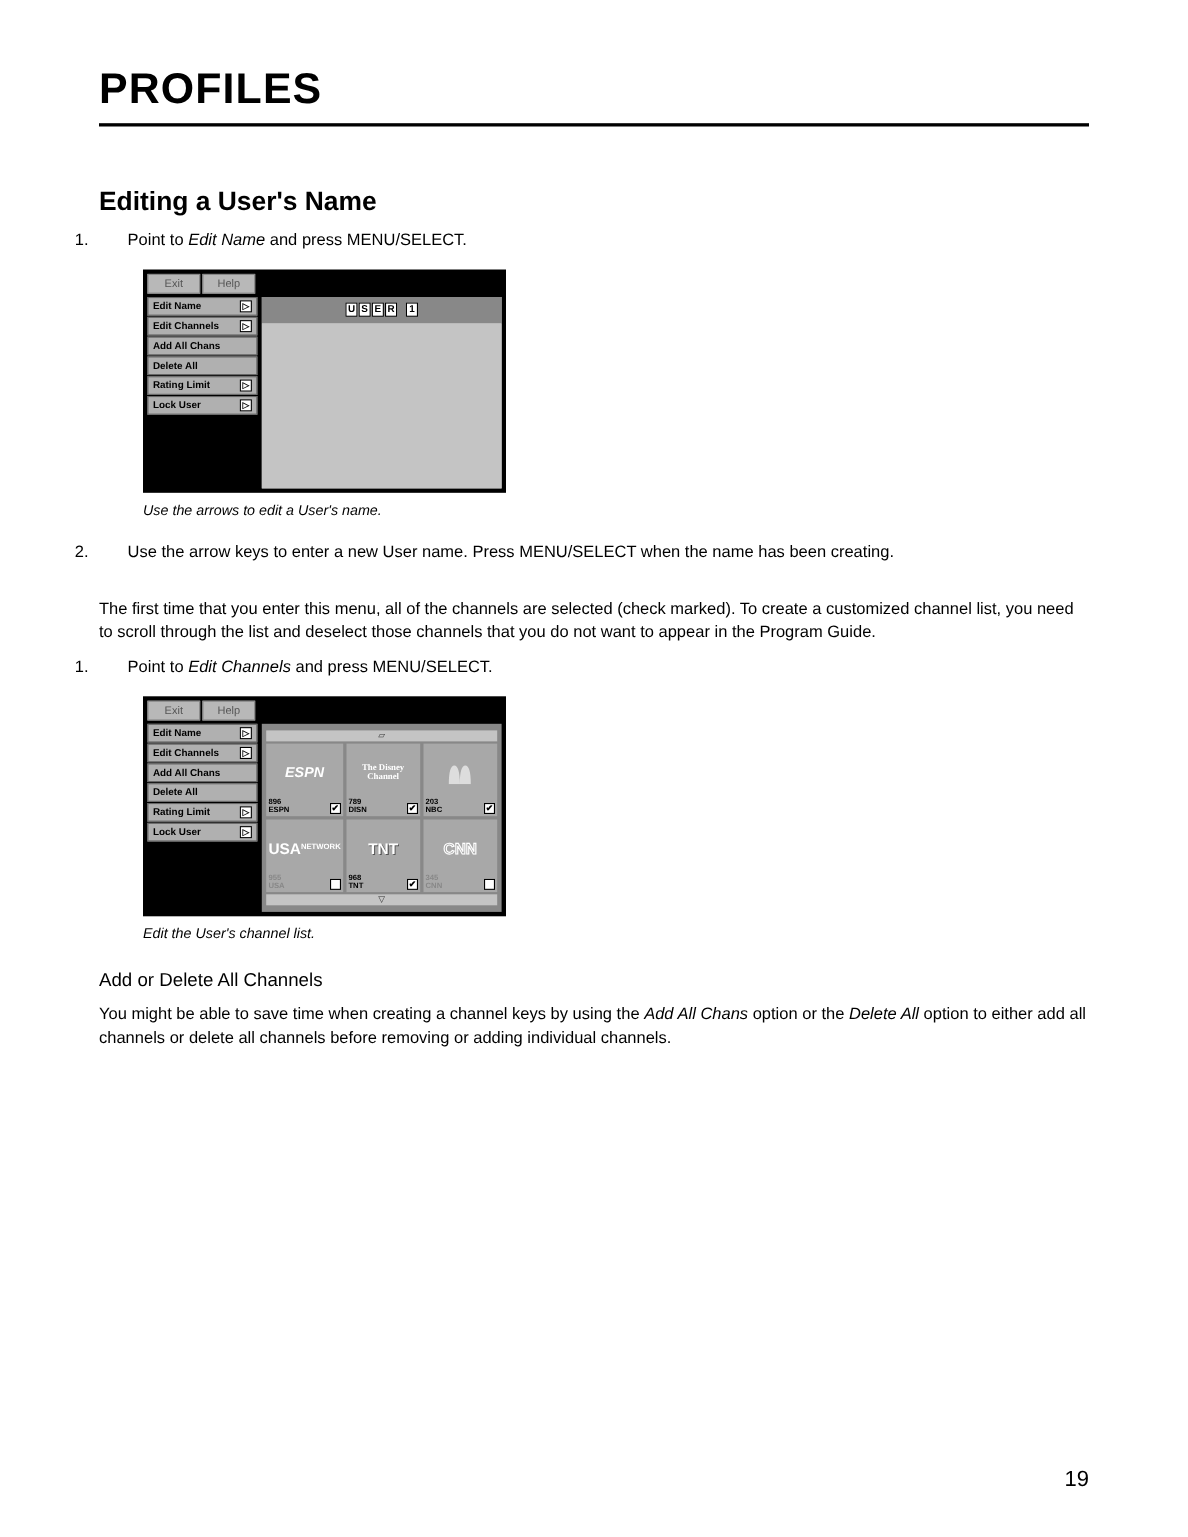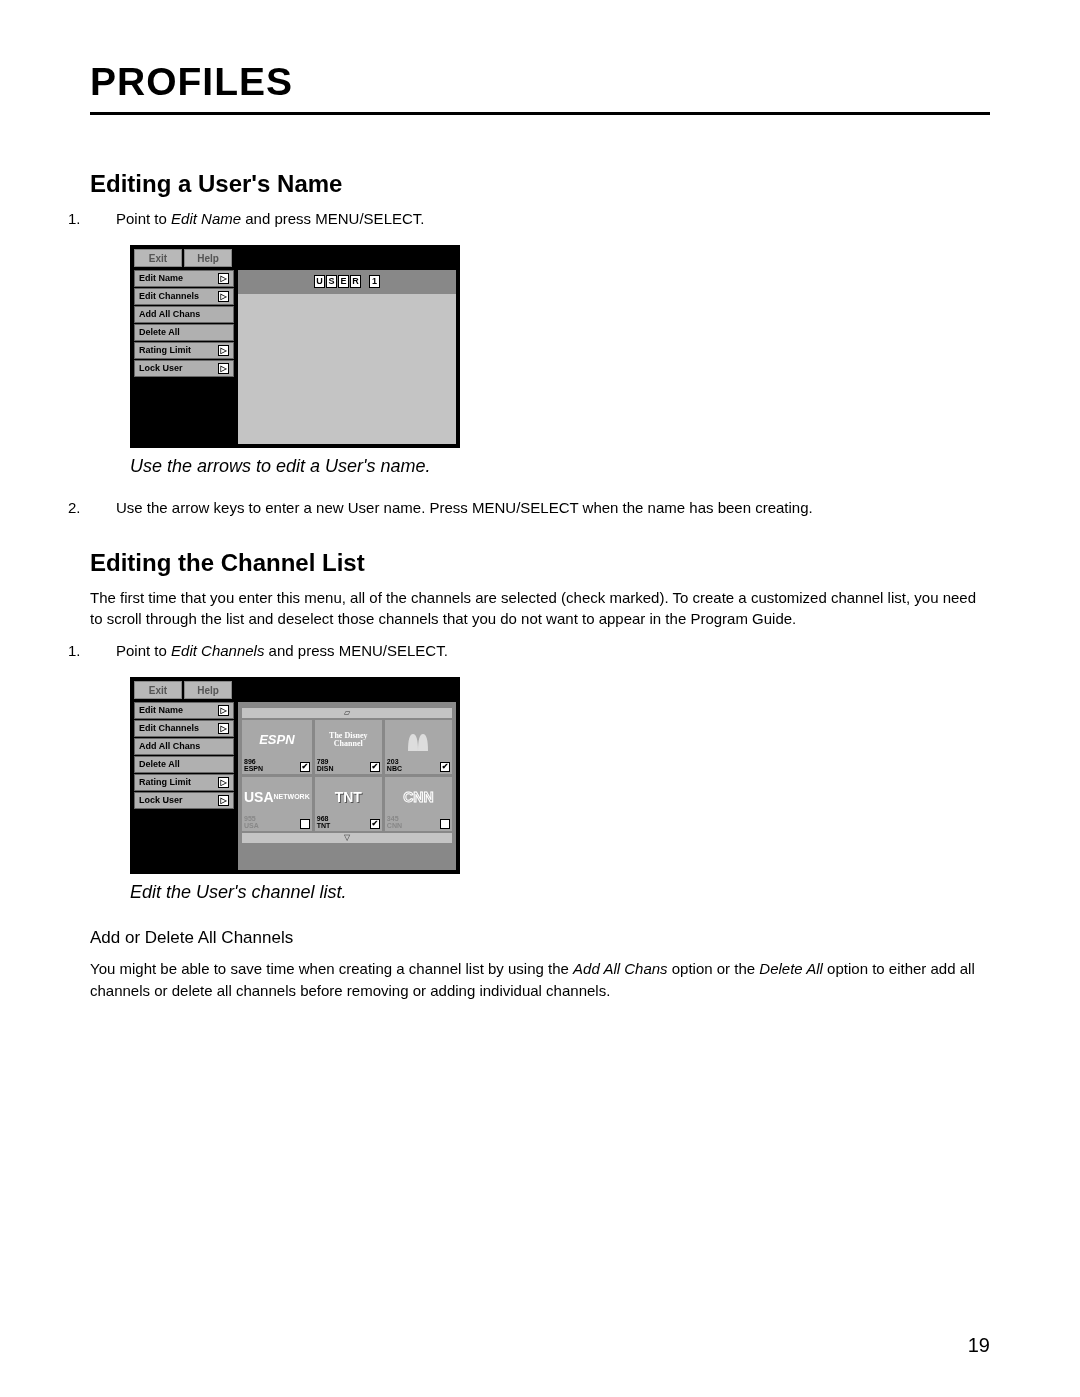--- a/index.html
+++ b/index.html
@@ -43,38 +43,37 @@
     margin-bottom: 10px;
   }
   ol li .num { display: inline-block; width: 22px; }
   .para {
     font-size: 15px;
     line-height: 1.45;
     margin-bottom: 10px;
   }
   .ital { font-style: italic; }
   .caption {
-    font-size: 18px;
+    font-size: 13px;
     font-style: italic;
     margin: 8px 0 20px 40px;
   }
   .screenshot-wrap {
     margin: 15px 0 5px 40px;
   }
   .screenshot {
     width: 330px;
     background: #000;
     padding: 4px;
     font-family: Arial, sans-serif;
   }
   .ss-top {
     display: flex;
     height: 18px;
     margin-bottom: 3px;
-    font-weight: bold;
   }
   .ss-top-btn {
     width: 48px;
     background: #b8b8b8;
     color: #555;
     font-size: 10px;
     text-align: center;
     line-height: 18px;
     border: 1px solid #888;
     margin-right: 2px;
@@ -144,21 +143,21 @@
     line-height: 10px;
     color: #333;
   }
   .ss-chan-grid {
     display: grid;
     grid-template-columns: repeat(3, 1fr);
     gap: 3px;
   }
   .ss-chan-cell {
     background: #a8a8a8;
-    height: 54px;
+    height: 66px;
     display: flex;
     flex-direction: column;
     justify-content: space-between;
     padding: 2px;
   }
   .ss-chan-logo {
     flex: 1;
     display: flex;
     align-items: center;
     justify-content: center;
@@ -255,21 +254,20 @@
 </div>
 <p class="caption">Use the arrows to edit a User's name.</p>
 
 <ol>
   <li>
     <span class="num">2.</span><span>Use the arrow keys to enter a new User name. Press MENU/SELECT when the name has been creating.</span>
   </li>
 </ol>
 
 <div class="section2">
-  <h2 class="section-heading">Editing the Channel List</h2>
   <p class="para">The first time that you enter this menu, all of the channels are selected (check marked). To create a customized channel list, you need to scroll through the list and deselect those channels that you do not want to appear in the Program Guide.</p>
   <ol>
     <li>
       <span class="num">1.</span><span>Point to </span><span class="ital">Edit Channels</span><span> and press MENU/SELECT.</span>
     </li>
   </ol>
 
   <div class="screenshot-wrap">
     <div class="screenshot">
       <div class="ss-top">
@@ -362,17 +360,17 @@
           <div class="ss-scroll-arrow">▽</div>
         </div>
       </div>
     </div>
   </div>
   <p class="caption">Edit the User's channel list.</p>
 
 
   <h3 class="sub-heading">Add or Delete All Channels</h3>
   <p class="para">
-    <span>You might be able to save time when creating a channel list by using the </span><span class="ital">Add All Chans</span><span> option or the </span><span class="ital">Delete All</span><span> option to either add all channels or delete all channels before removing or adding individual channels.</span>
+    <span>You might be able to save time when creating a channel keys by using the </span><span class="ital">Add All Chans</span><span> option or the </span><span class="ital">Delete All</span><span> option to either add all channels or delete all channels before removing or adding individual channels.</span>
   </p>
 </div>
 
 <div class="page-number">19</div>
 
 </body></html>

